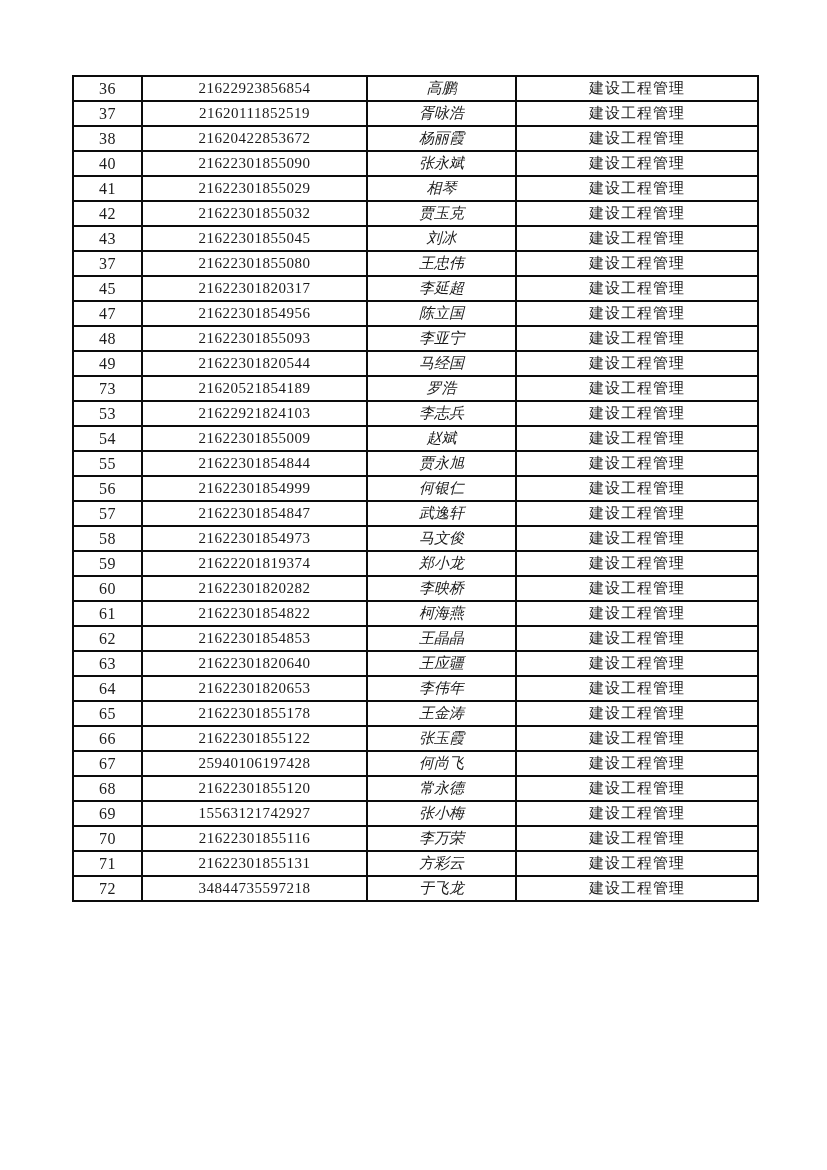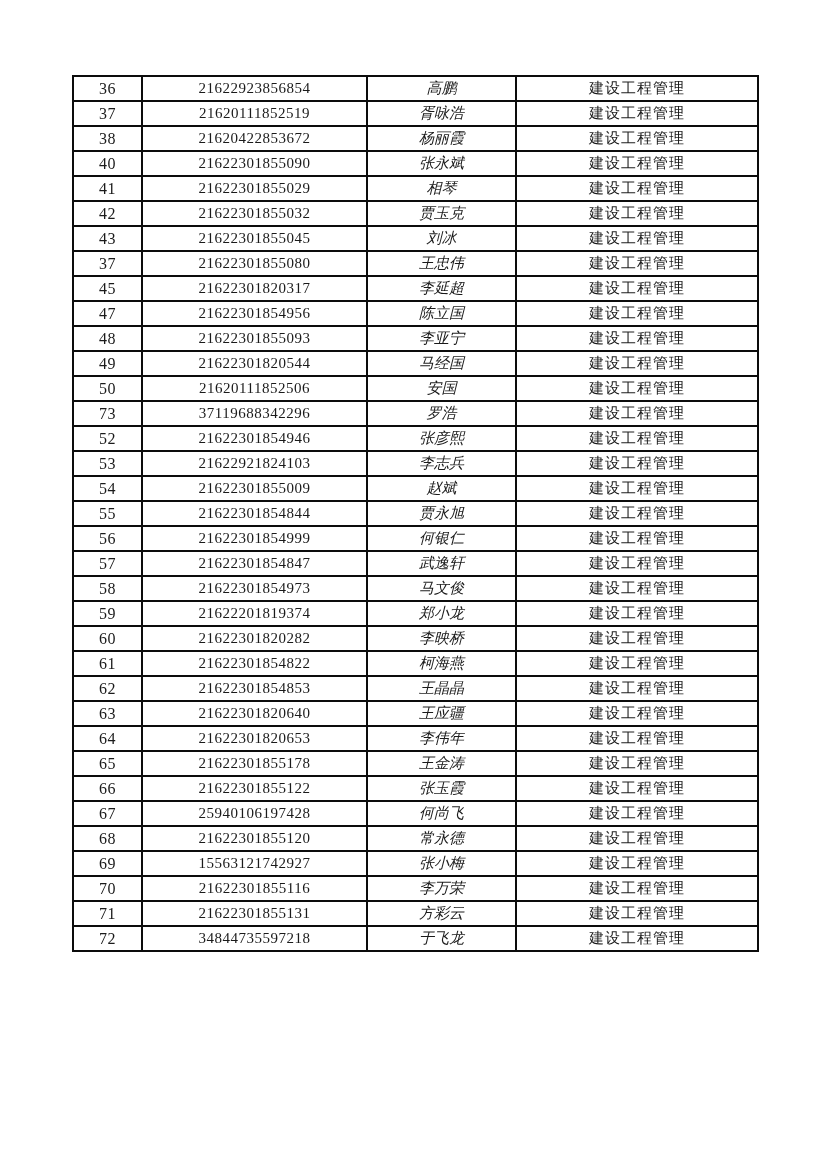--- a/index.html
+++ b/index.html
@@ -132,35 +132,23 @@
           <td class="col-name">李亚宁</td>
           <td class="col-major">建设工程管理</td>
         </tr>
         <tr>
           <td class="col-no">49</td>
           <td class="col-student_id">21622301820544</td>
           <td class="col-name">马经国</td>
           <td class="col-major">建设工程管理</td>
         </tr>
         <tr>
-          <td class="col-no">50</td>
-          <td class="col-student_id">21620111852506</td>
-          <td class="col-name">安国</td>
-          <td class="col-major">建设工程管理</td>
-        </tr>
-        <tr>
           <td class="col-no">73</td>
-          <td class="col-student_id">37119688342296</td>
+          <td class="col-student_id">21620521854189</td>
           <td class="col-name">罗浩</td>
-          <td class="col-major">建设工程管理</td>
-        </tr>
-        <tr>
-          <td class="col-no">52</td>
-          <td class="col-student_id">21622301854946</td>
-          <td class="col-name">张彦熙</td>
           <td class="col-major">建设工程管理</td>
         </tr>
         <tr>
           <td class="col-no">53</td>
           <td class="col-student_id">21622921824103</td>
           <td class="col-name">李志兵</td>
           <td class="col-major">建设工程管理</td>
         </tr>
         <tr>
           <td class="col-no">54</td>

